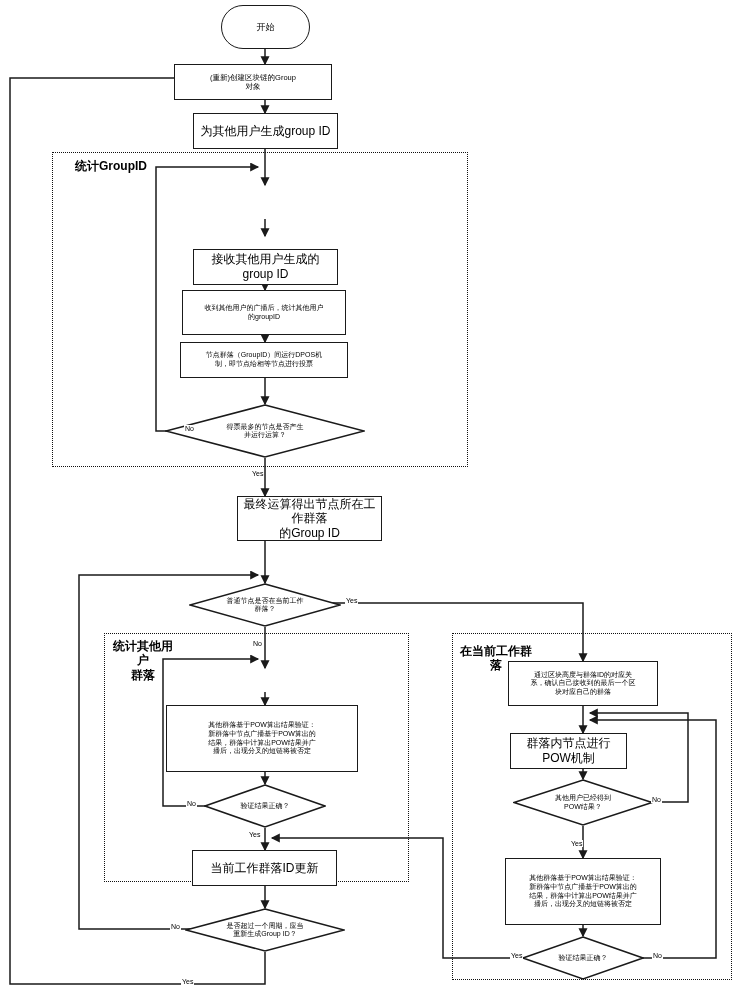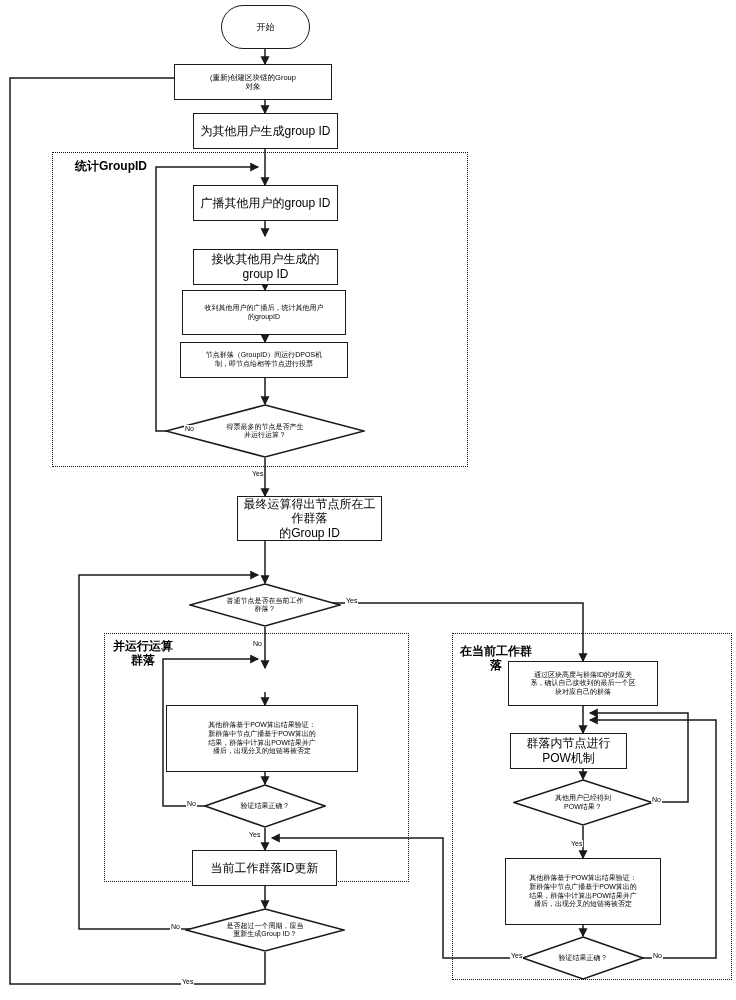--- a/index.html
+++ b/index.html
@@ -169,42 +169,39 @@
 
       <path d="M631,958 L716,958 L716,720 L590,720" marker-end="url(#ah)"></path>
 
     </g>
   </svg>
 
   <div class="group-box" style="left:52px; top:152px; width:416px; height:315px;"></div>
   <div class="group-label fs8 b" style="left:66px; top:159px; width:90px;">统计GroupID</div>
 
   <div class="group-box" style="left:104px; top:633px; width:305px; height:249px;"></div>
-  <div class="group-label fs8 b" style="left:108px; top:639px; width:70px;">并运行运算
+  <div class="group-label fs8 b" style="left:108px; top:639px; width:70px;">统计其他用户
 群落</div>
 
   <div class="group-box" style="left:452px; top:633px; width:280px; height:347px;"></div>
   <div class="group-label fs8 b" style="left:456px; top:644px; width:80px;">在当前工作群落</div>
 
   <div class="node terminator fs9" style="left:221px; top:5px; width:89px; height:44px;">
     <span class="nodetext">开始</span>
   </div>
 
   <div class="node process fs75" style="left:174px; top:64px; width:158px; height:36px;">
     <span class="nodetext">(重新)创建区块链的Group
 对象</span>
   </div>
 
   <div class="node process fs8" style="left:193px; top:113px; width:145px; height:27px;">
     <span class="nodetext">为其他用户生成group ID</span>
   </div>
 
-  <div class="node process fs8" style="left:193px; top:185px; width:145px; height:34px;">
-    <span class="nodetext">广播其他用户的group ID</span>
-  </div>
 
   <div class="node process fs8" style="left:193px; top:249px; width:145px; height:33px;">
     <span class="nodetext">接收其他用户生成的group ID</span>
   </div>
 
   <div class="node process thin fs7" style="left:182px; top:290px; width:164px; height:45px;">
     <span class="nodetext">收到其他用户的广播后，统计其他用户
 的groupID</span>
   </div>
 

